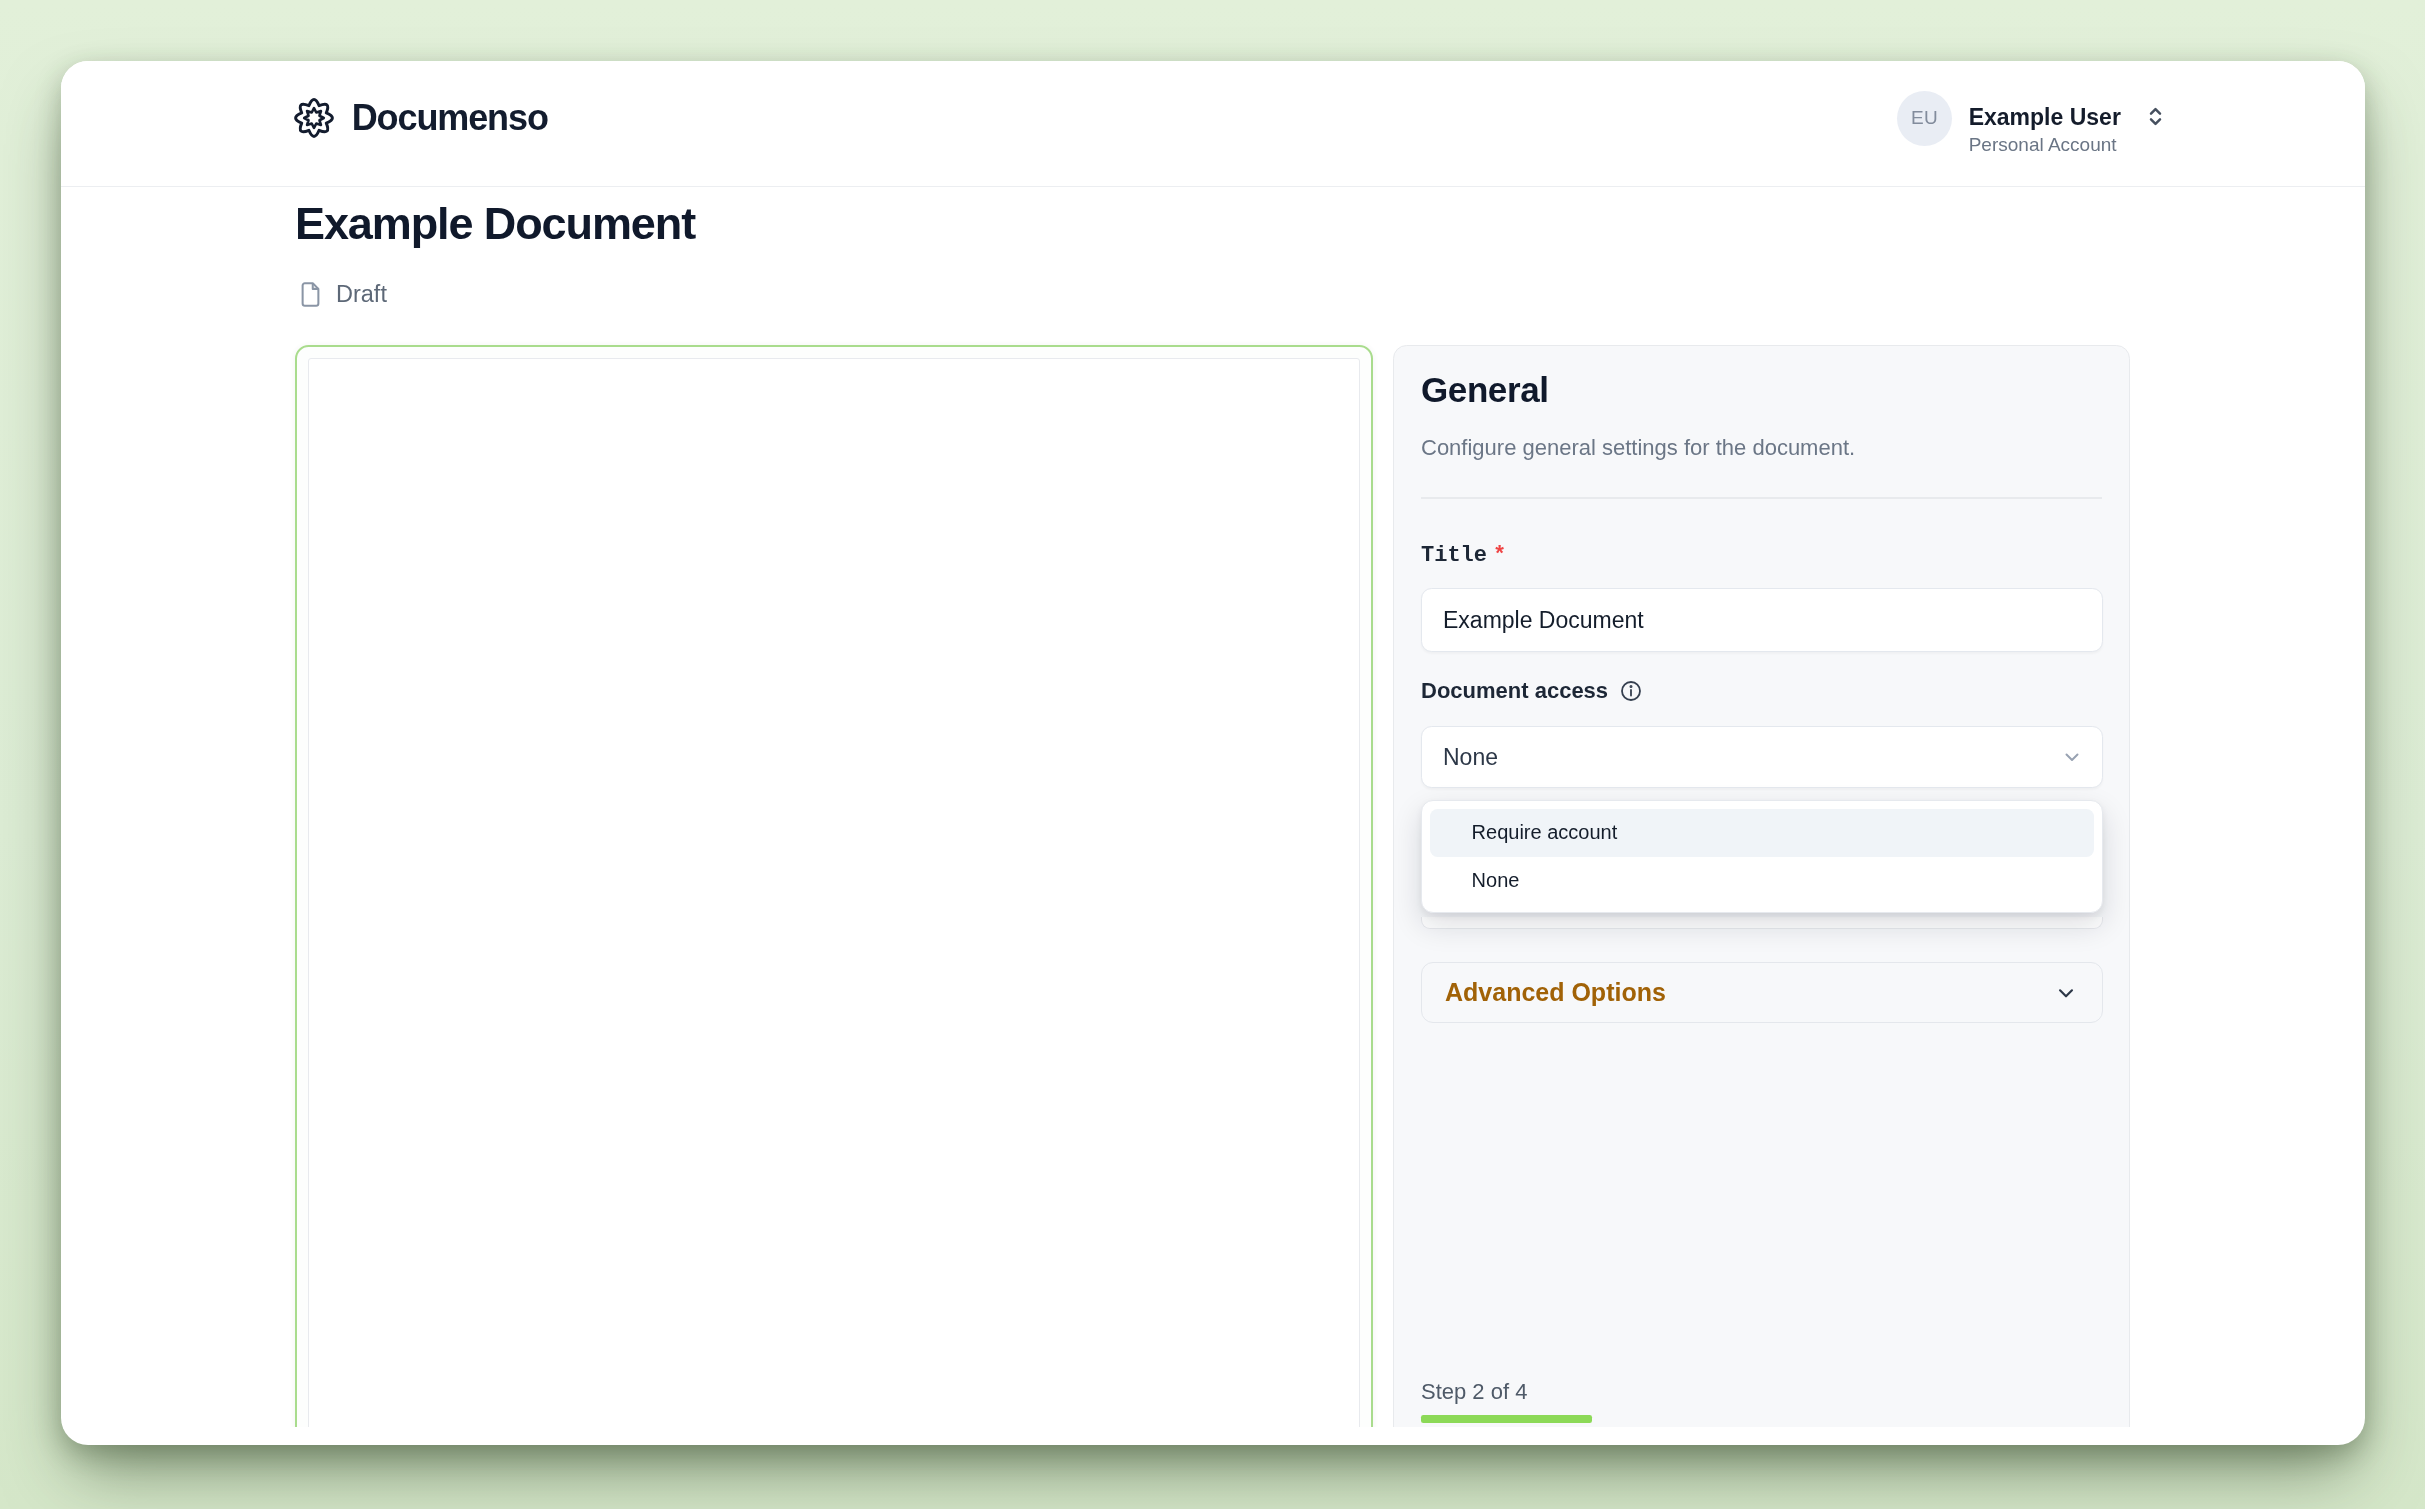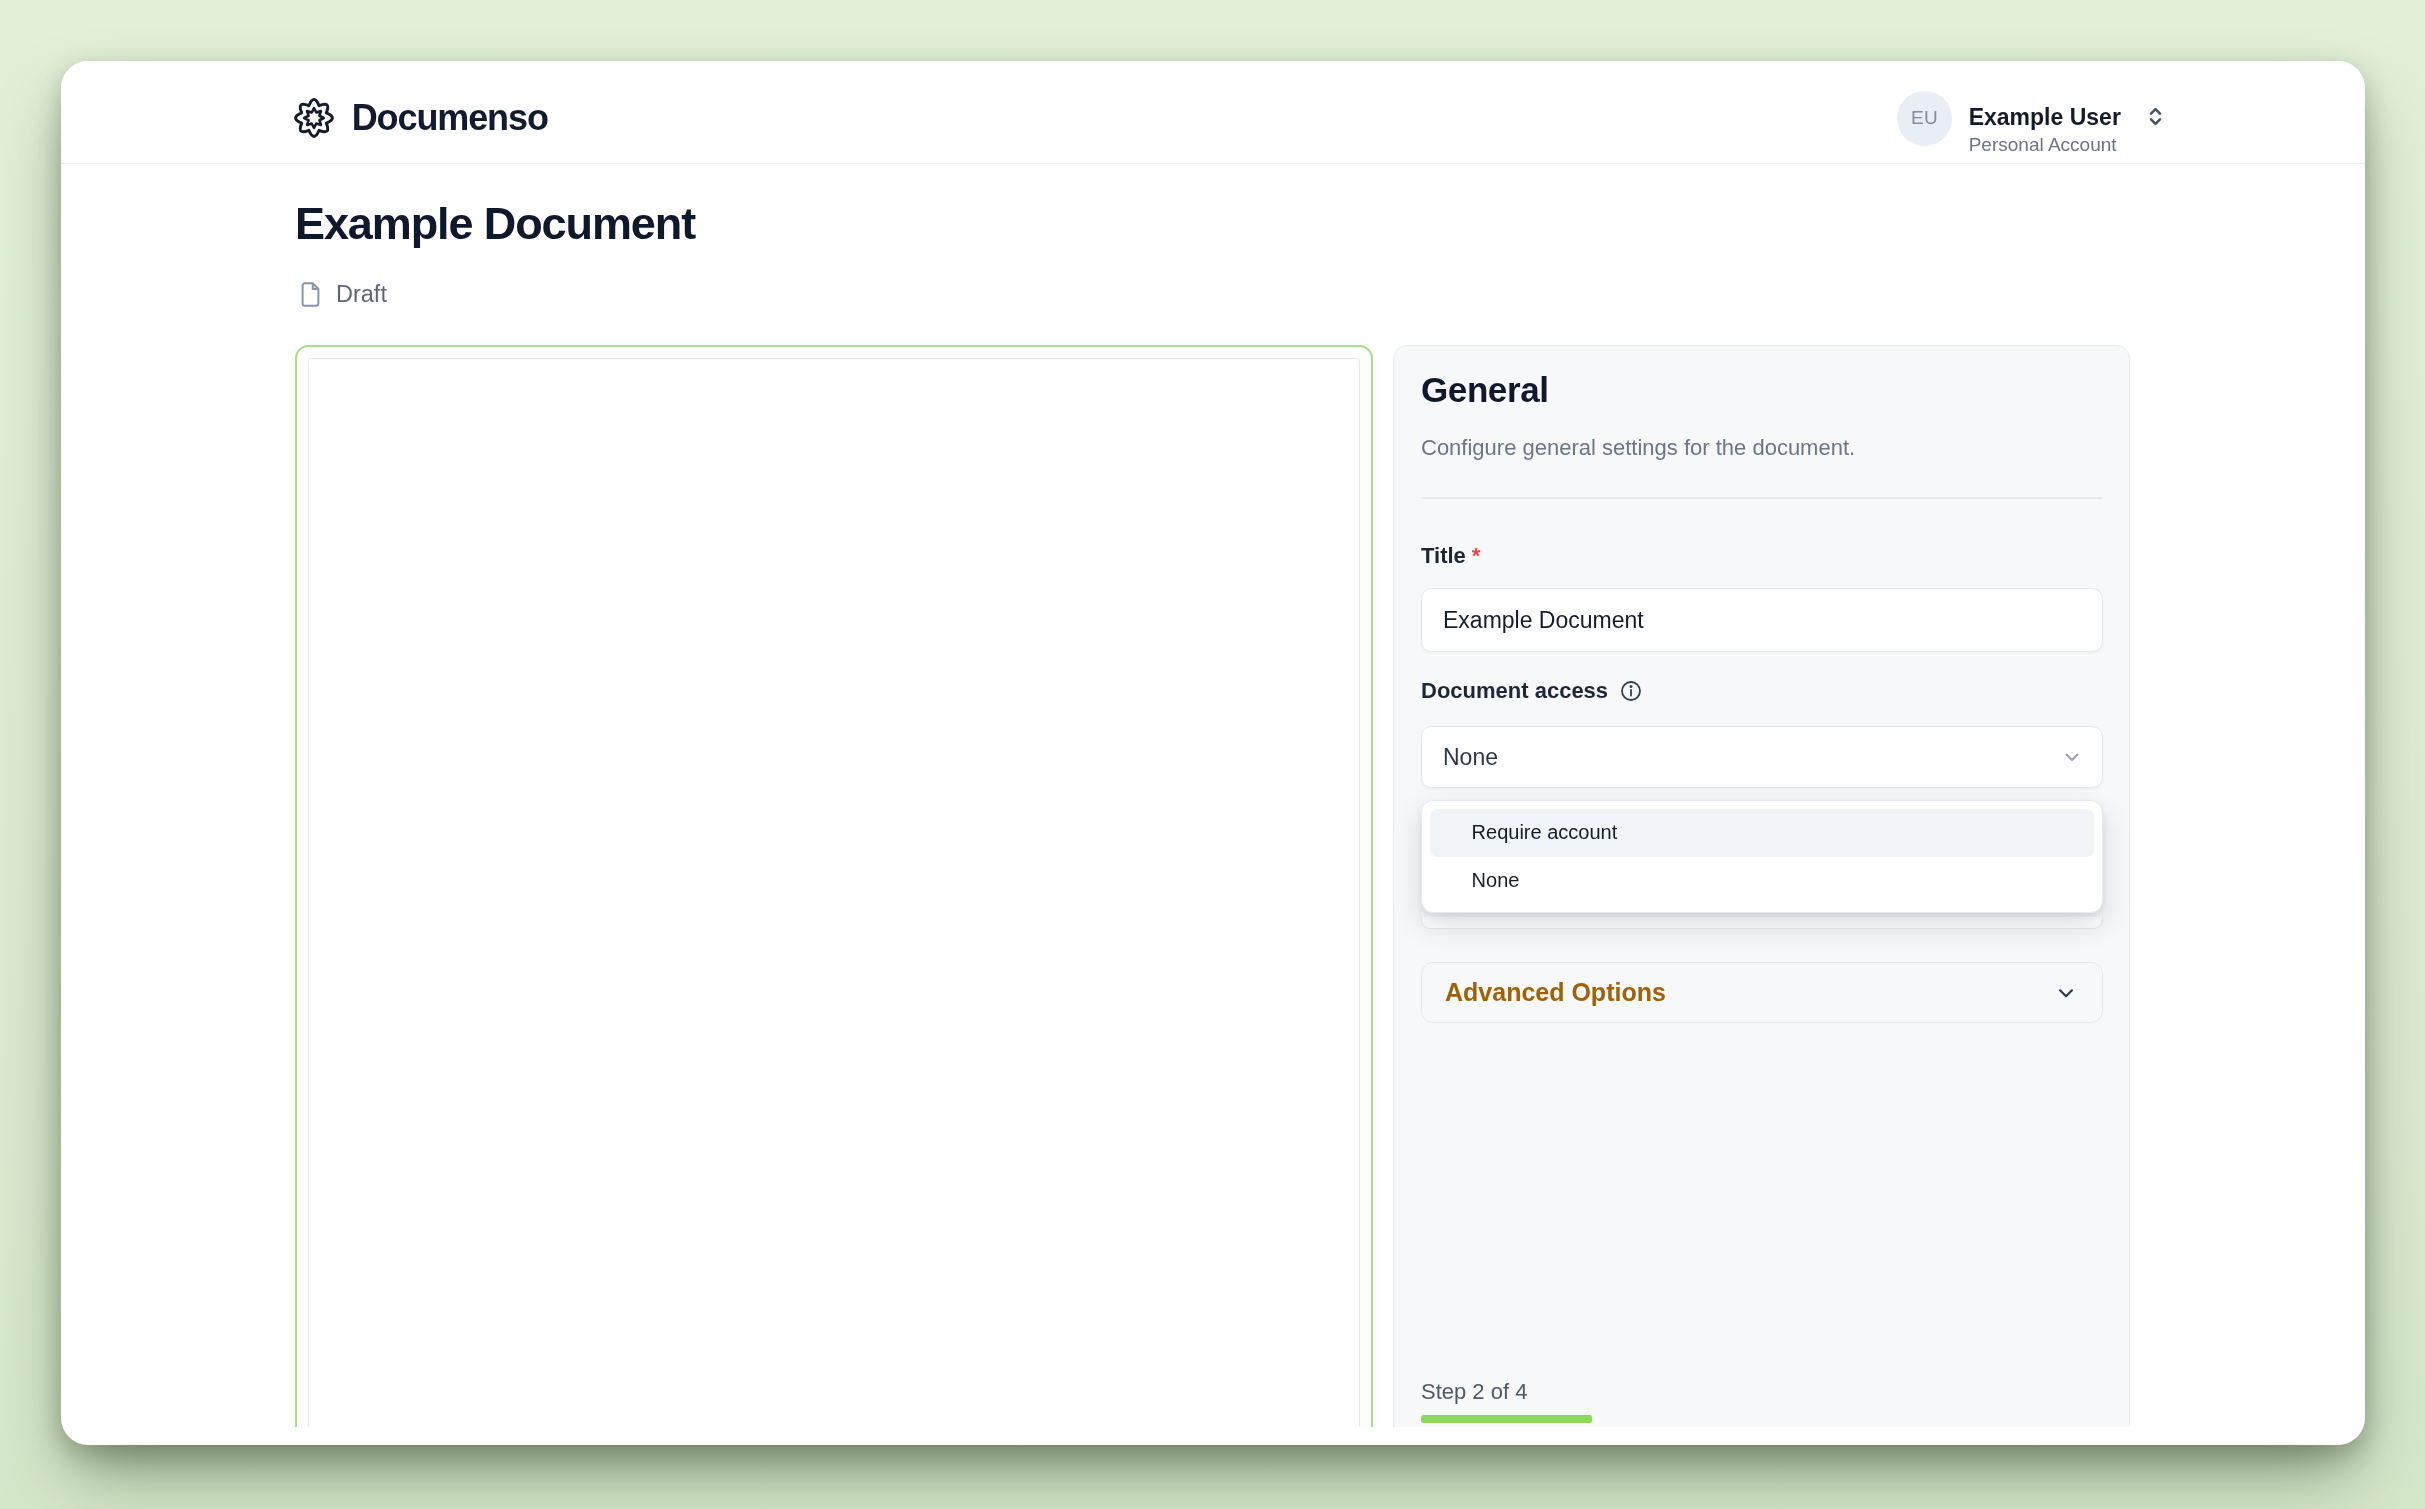--- a/index.html
+++ b/index.html
@@ -8,21 +8,21 @@
     font-family:"Liberation Sans","DejaVu Sans",sans-serif;
     background:linear-gradient(180deg,#e2f0d9 0%,#dcecd4 55%,#d5e7c9 100%);
     position:relative; color:#10192b;
   }
   .window {
     position:absolute; left:61px; top:61px; width:2304px; height:1384px;
     background:#ffffff; border-radius:27px;
     box-shadow:0 35px 68px -13.6px rgba(44,64,34,.55), 0 9px 26px rgba(44,64,34,.28);
   }
   
-  .header { position:absolute; left:0; top:0; right:0; height:103px; border-bottom:1.5px solid #eceef1; border-radius:27px 27px 0 0; background:#fff; }
+  .header { position:absolute; left:0; top:0; right:0; height:126px; border-bottom:1.5px solid #eceef1; border-radius:27px 27px 0 0; background:#fff; }
   .brand { position:absolute; left:232px; top:0; height:114px; display:flex; align-items:center; gap:16.7px; cursor:pointer; }
   .brand svg { width:42px; height:42px; }
   .brand-name { font-size:36px; font-weight:700; letter-spacing:-1.1px; color:#131c2e; }
   .nav { position:absolute; left:569px; top:0; height:114px; display:flex; align-items:center; gap:36px; }
   .nav-item { font-size:24px; font-weight:600; color:#1a202c; cursor:pointer; }
   .nav-item.muted { color:#6e7889; font-weight:500; }
   .search { position:absolute; left:1155px; top:28px; width:591px; height:59px; background:#fff;
     border:1.5px solid #e5e8ee; border-radius:12px; display:flex; align-items:center; padding:0 10.6px 0 16.7px; }
   .search svg { width:27px; height:27px; flex:0 0 auto; }
   .search input { border:none; outline:none; flex:1; height:100%; font-size:23px; color:#121a26;
@@ -51,21 +51,21 @@
   .preview-page { position:absolute; left:11.4px; right:11.4px; top:11.4px; height:1287px;
     background:#ffffff; border:1.5px solid #e8eaee; border-radius:3px; }
   .general-card { position:absolute; left:1332px; top:169px; width:737px; height:1136px;
     background:#f7f8fa; border:1.5px solid #e8eaed; border-radius:13.6px; }
   .card-h { position:absolute; left:27px; top:24px; font-size:35px; font-weight:700; color:#10192b; letter-spacing:-0.4px; }
   .card-desc { position:absolute; left:27px; top:89px; font-size:22px; color:#6b7686; }
   .card-divider { position:absolute; left:27px; right:27px; top:151px; height:1.5px; background:#e8eaed; }
   .field-label { position:absolute; left:27px; font-size:22px; font-weight:600; color:#1d2736;
     display:flex; align-items:center; }
   .req { color:#ef4444; margin-left:6px; font-weight:600; }
-  .lbl-title { top:197px; }
+  .lbl-title { top:197px;font-family:Liberation Mono, monospace; }
   .lbl-access { top:332px; gap:10.6px; }
   .lbl-access svg { width:24px; height:24px; }
   .text-input { position:absolute; left:27px; top:242px; width:682px; height:64px; background:#fff;
     border:1.5px solid #e4e8ee; border-radius:10.6px; font-size:23px; color:#141d2b; padding:0 21px;
     font-family:inherit; outline:none; box-shadow:0 1.5px 2.3px rgba(16,24,40,.03); }
   .select-trigger { position:absolute; left:27px; top:380px; width:682px; height:62px; background:#fff;
     border:1.5px solid #e4e8ee; border-radius:10.6px; display:flex; align-items:center;
     padding:0 18px 0 21px; cursor:pointer; box-shadow:0 1.5px 2.3px rgba(16,24,40,.03); }
   .select-value { font-size:23px; color:#2c3747; flex:1; }
   .select-trigger svg { width:24px; height:24px; }

